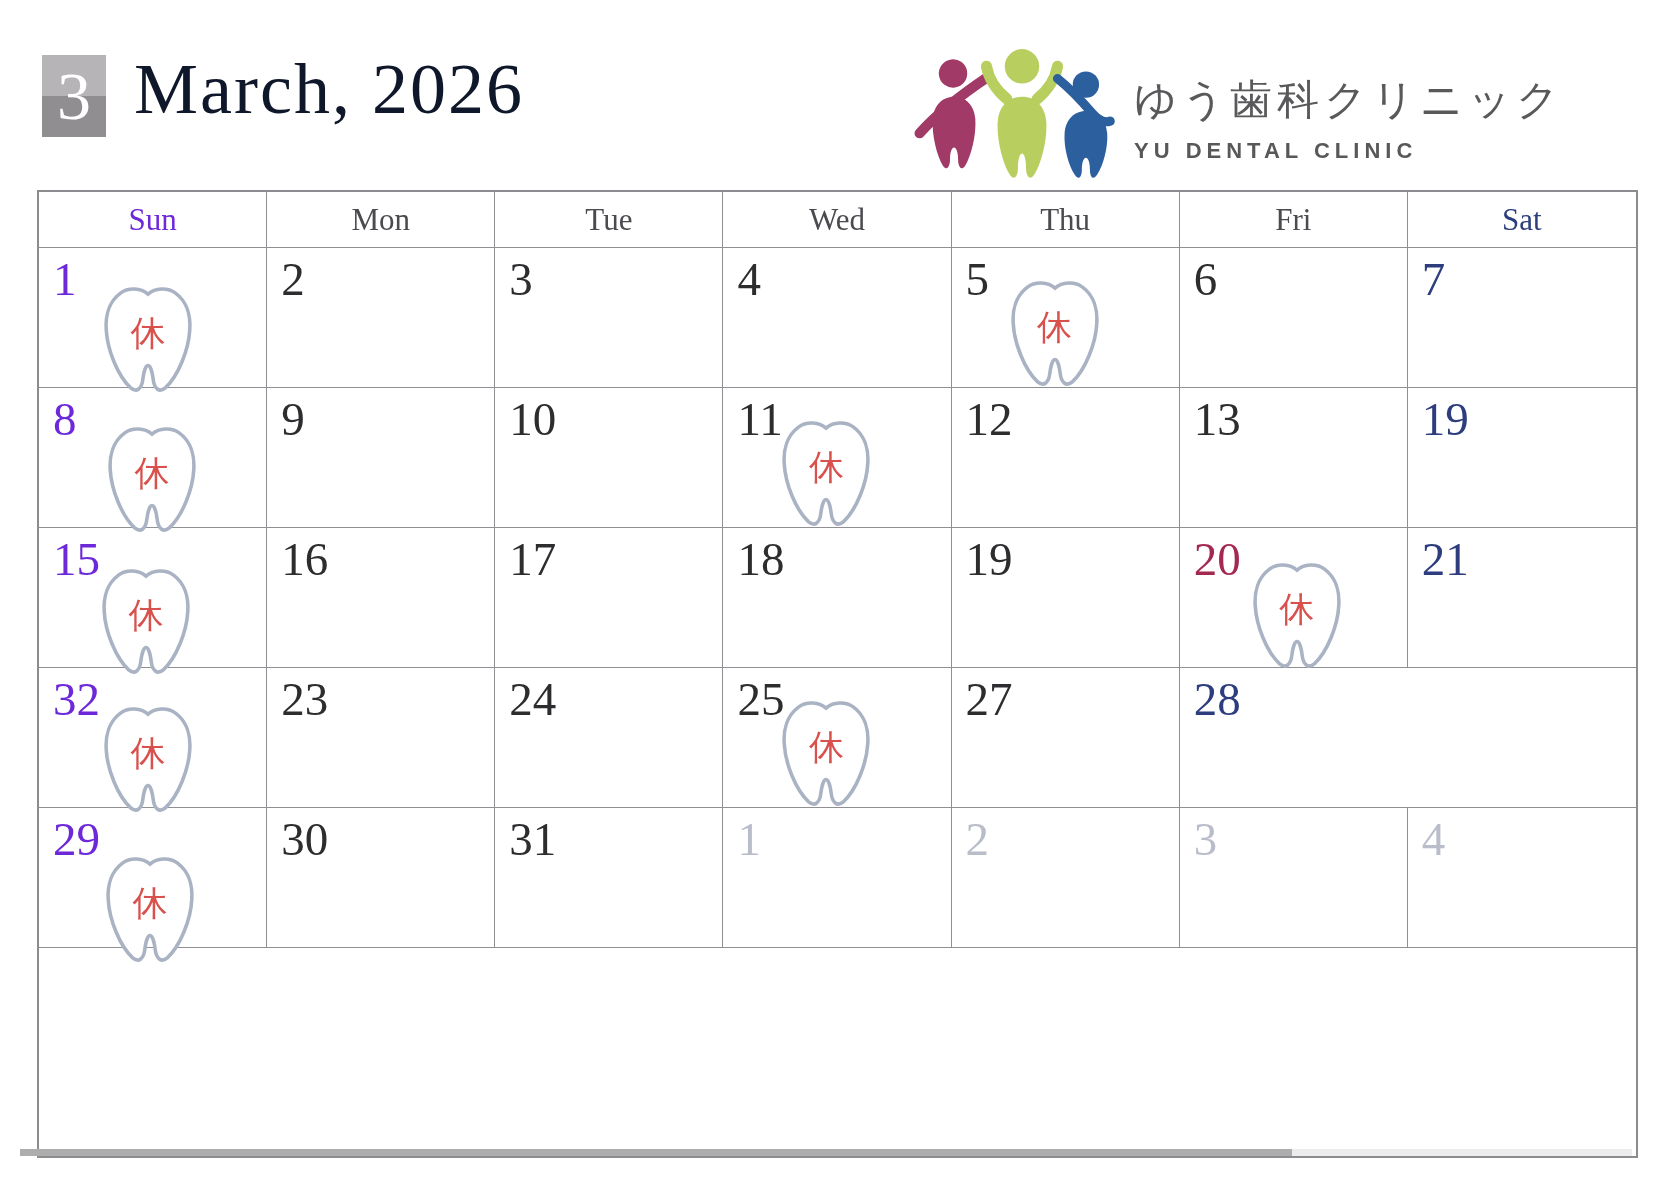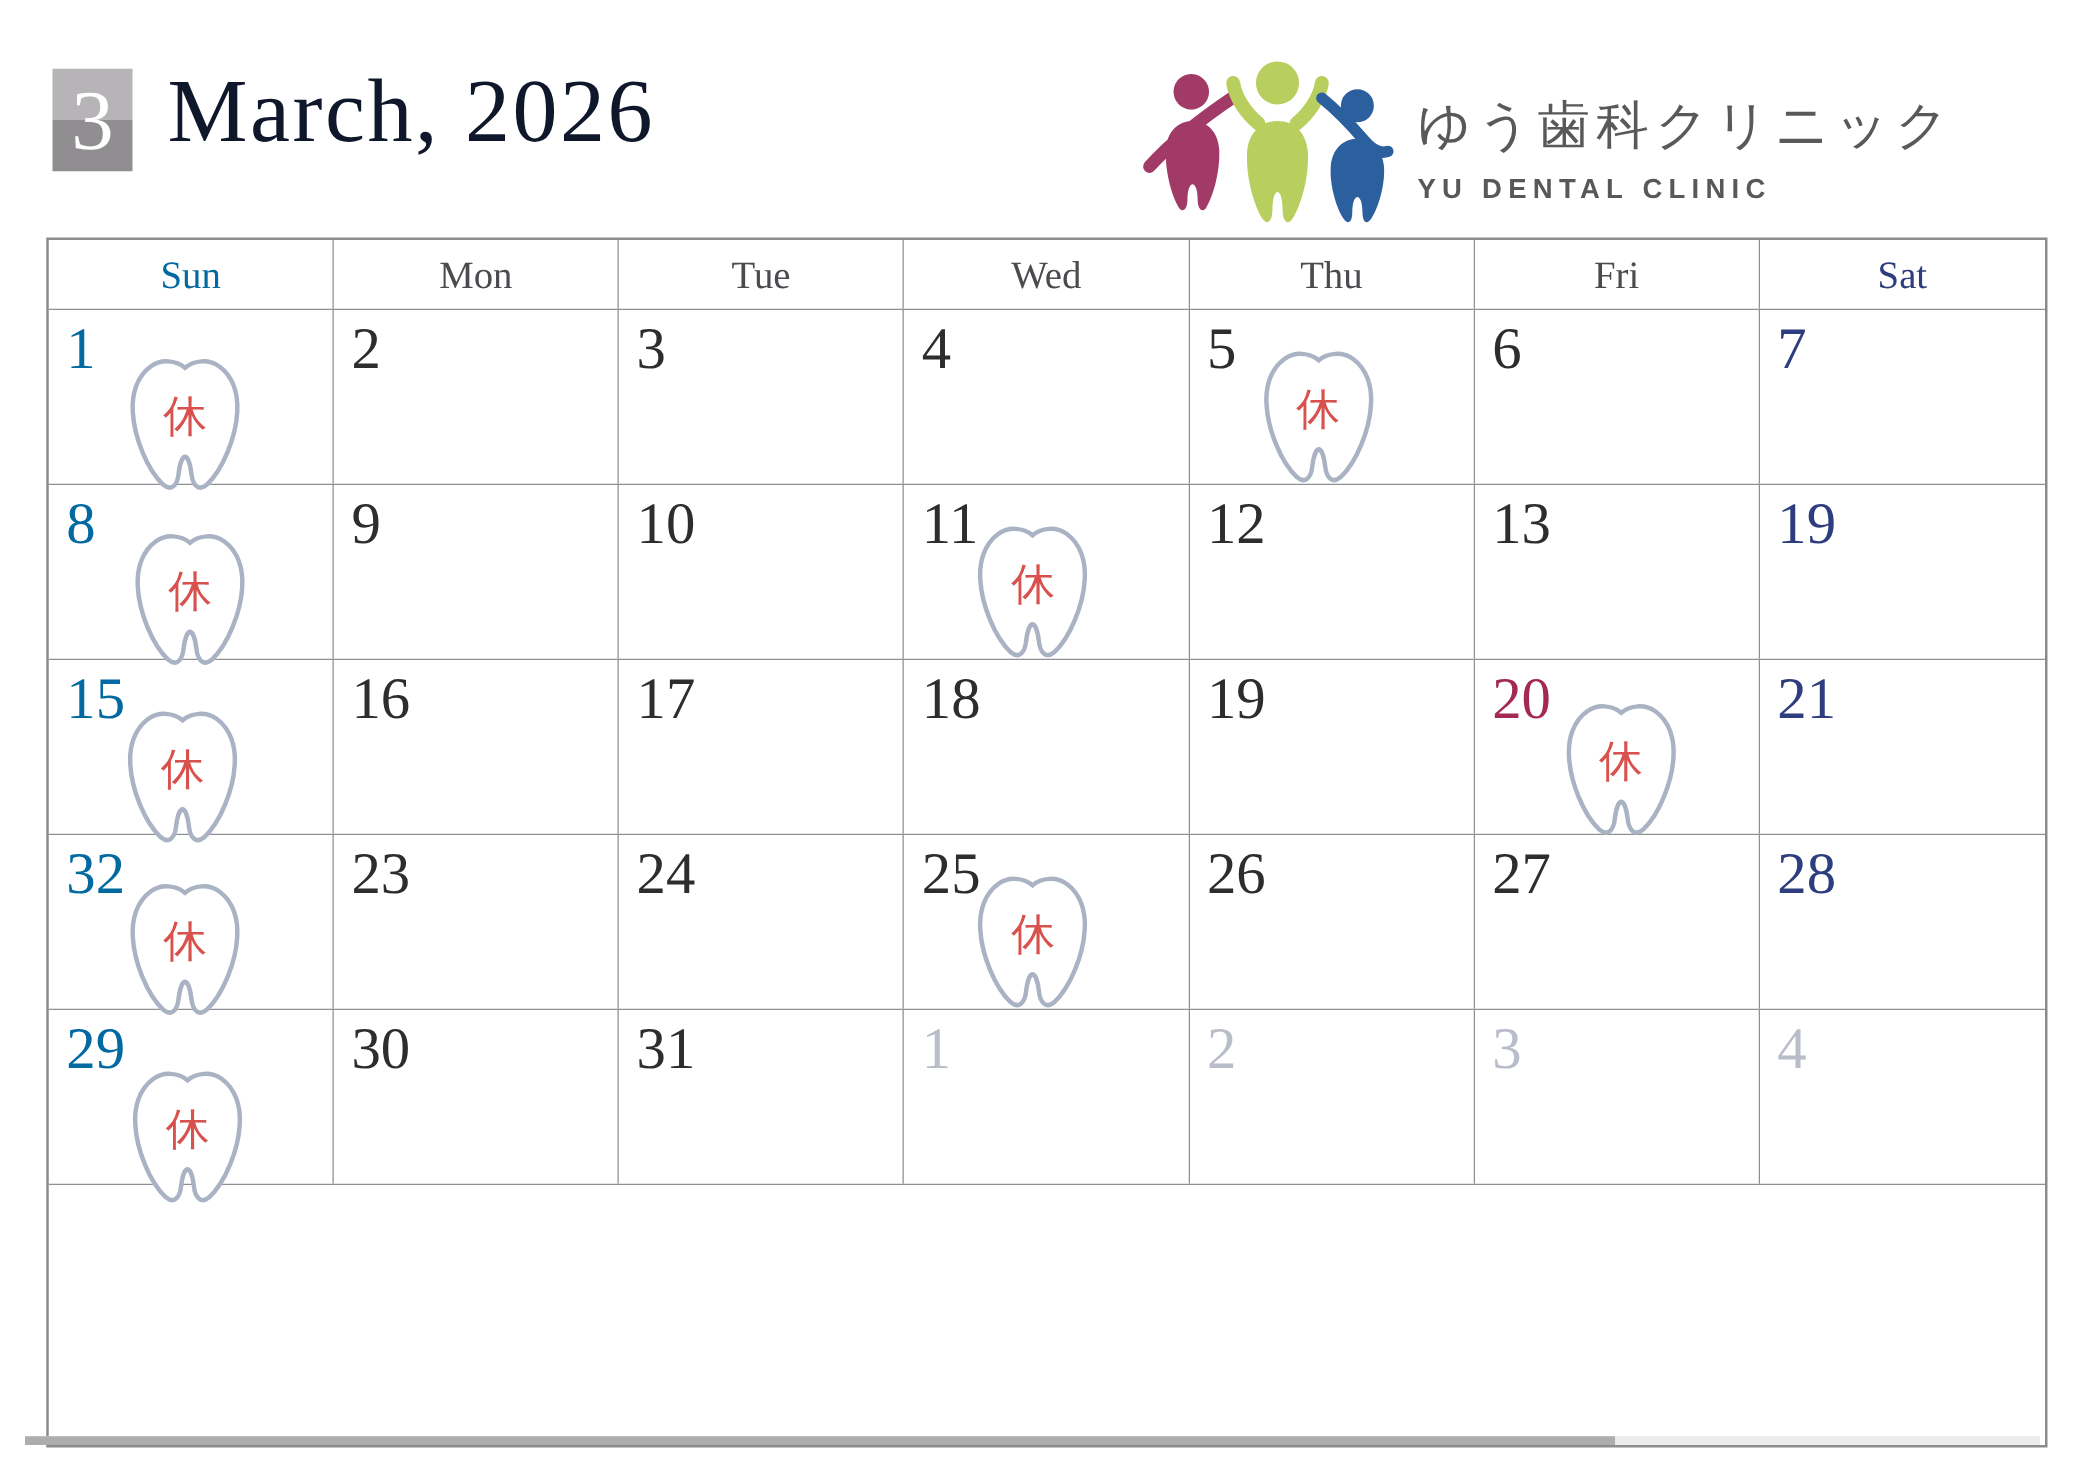--- a/index.html
+++ b/index.html
@@ -41,21 +41,21 @@
     display:flex;align-items:center;justify-content:center;
     font-size:31px;border-right:1.5px solid #8f9094;
   }
   .wd:last-child{border-right:none;}
   .week-row{display:grid;grid-template-columns:repeat(7,1fr);height:139px;border-top:1.5px solid #8f9094;}
   .cell{position:relative;border-right:1.5px solid #8f9094;overflow:visible;}
   .cell:last-child{border-right:none;}
   .daynum{
     position:absolute;left:14px;top:8px;font-size:47px;line-height:1;
   }
-  .sunday{color:#0369a1;}
+  .sunday{color:#6d28d9;}
   .holiday{color:#a32950;}
   .saturday{color:#2d3d7d;}
   .weekday{color:#2d2d30;}
   .othermonth{color:#b9bdca;}
   .wd.weekday{color:#4a4a4f;}
 
   .tooth{position:absolute;width:102px;height:112px;z-index:2;}
   .tooth svg{position:absolute;left:0;top:0;width:100%;height:100%;}
   .tooth .closed-label{
     position:absolute;left:0;top:26px;width:100%;text-align:center;
@@ -245,23 +245,20 @@
           <div class="cell">
             <span class="daynum weekday">25</span>
             <div class="tooth" style="left: 52px; top: 30px;">
               <svg viewBox="0 0 100 110">
                 <path d="M50,10 C43,4 31,3 23,9 C12,17 8,31 9,45 C10,64 20,90 33,102 C39,107 44,103 45,93 C46,85 48,80 50,80 C52,80 54,85 55,93 C56,103 61,107 67,102 C80,90 90,64 91,45 C92,31 88,17 77,9 C69,3 57,4 50,10 Z" fill="#ffffff" stroke="#a9b3c3" stroke-width="3.5"></path>
               </svg>
               <span class="closed-label">休</span>
             </div>
           </div>
           <div class="cell">
-            <span class="daynum weekday">26</span>
-          </div>
-          <div class="cell">
             <span class="daynum weekday">27</span>
           </div>
           <div class="cell">
             <span class="daynum saturday">28</span>
           </div>
         </div>
         <div class="week-row">
           <div class="cell">
             <span class="daynum sunday">29</span>
             <div class="tooth" style="left: 60px; top: 46px;">

